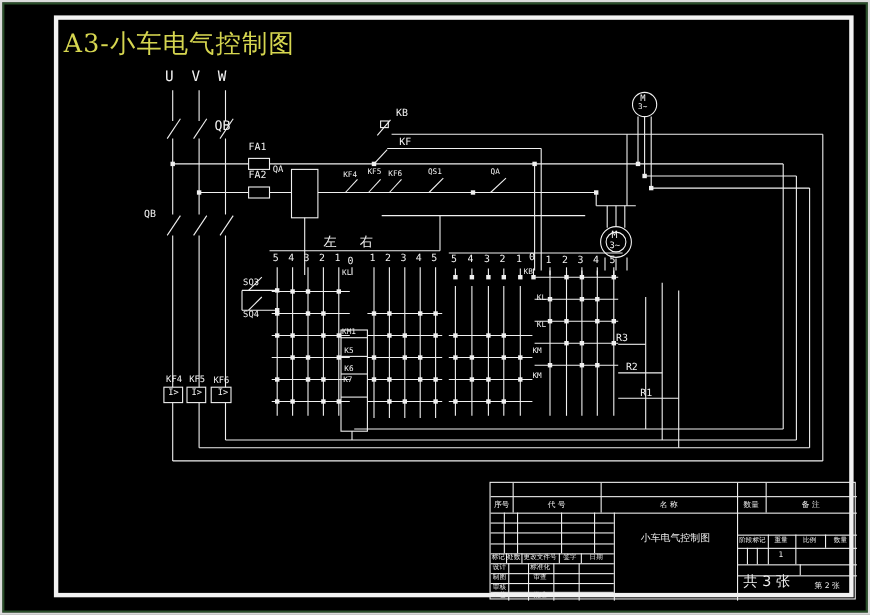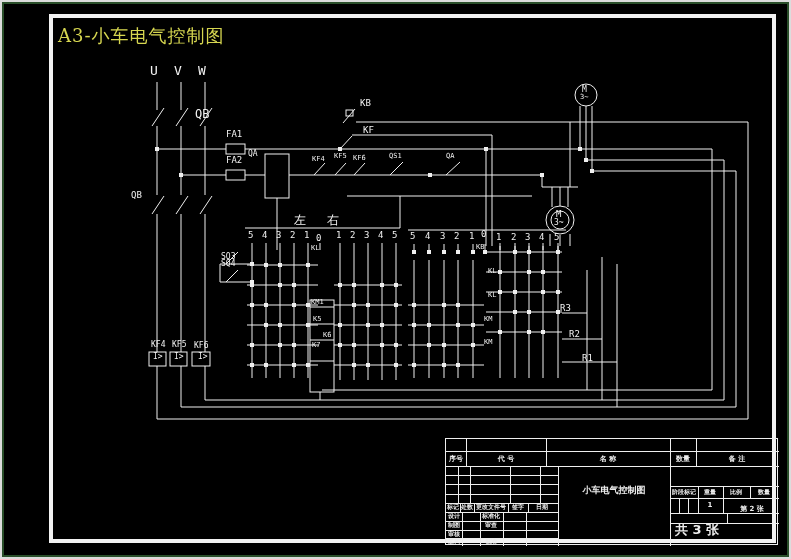--- a/index.html
+++ b/index.html
@@ -11,40 +11,39 @@
     font-family:"DejaVu Sans","Liberation Sans",sans-serif;
   }
   .frame{
     position:absolute;left:47px;top:12px;width:727px;height:529px;
     box-sizing:border-box;border:4px solid #f2f2f2;
   }
   svg.schem{position:absolute;left:0;top:0;}
   .page-title{
     position:absolute;left:56px;top:22px;
     font-family:"DejaVu Serif","Liberation Serif",serif;
-    font-size:18px;letter-spacing:1px;color:#d6d650;white-space:nowrap;
+    font-size:23px;letter-spacing:1px;color:#d6d650;white-space:nowrap;
   }
   .watermark{
     position:absolute;left:323px;top:261px;
     font-family:"DejaVu Serif","Liberation Serif",serif;
     font-size:30px;color:#ececec;letter-spacing:9px;white-space:nowrap;
   }
   .lbl{
     position:absolute;color:#f2f2f2;white-space:nowrap;line-height:1;
     font-family:"DejaVu Sans Mono","Liberation Mono",monospace;
   }
   
   .tb{position:absolute;left:443px;top:436px;width:333px;height:107px;
       box-sizing:border-box;border:1px solid #eee;}
   .tb .ln{position:absolute;background:#eee;}
   .tb .cell{
     position:absolute;transform:translate(-50%,-50%);
     color:#ececec;white-space:nowrap;line-height:1;
     font-family:"DejaVu Sans","Liberation Sans",sans-serif;
-    font-weight:bold;
   }
 </style>
 </head>
 <body>
 
 <div class="page">
 
   <div class="frame"></div>
 
   <svg class="schem" width="791" height="559" id="schem">
@@ -321,24 +320,24 @@
       <span class="lbl" style="left: 452px; top: 230px; font-size: 9px;">2</span>
       <span class="lbl" style="left: 467px; top: 230px; font-size: 9px;">1</span>
       <span class="lbl" style="left: 479px; top: 228px; font-size: 9px;">0</span>
       <span class="lbl" style="left: 494px; top: 231px; font-size: 9px;">1</span>
       <span class="lbl" style="left: 509px; top: 231px; font-size: 9px;">2</span>
       <span class="lbl" style="left: 523px; top: 231px; font-size: 9px;">3</span>
       <span class="lbl" style="left: 537px; top: 231px; font-size: 9px;">4</span>
       <span class="lbl" style="left: 552px; top: 231px; font-size: 9px;">5</span>
       <span class="lbl" style="left: 474px; top: 242px; font-size: 7px;">KB</span>
       <span class="lbl" style="left: 219px; top: 251px; font-size: 8px;">SQ3</span>
-      <span class="lbl" style="left: 219px; top: 258px; font-size: 8px;">SQ4</span>
+      <span class="lbl" style="left: 219px; top: 280px; font-size: 8px;">SQ4</span>
       <span class="lbl" style="left: 309px; top: 297px; font-size: 7px;">KM1</span>
       <span class="lbl" style="left: 311px; top: 314px; font-size: 7px;">K5</span>
-      <span class="lbl" style="left: 321px; top: 330px; font-size: 7px;">K6</span>
+      <span class="lbl" style="left: 311px; top: 330px; font-size: 7px;">K6</span>
       <span class="lbl" style="left: 310px; top: 340px; font-size: 7px;">K7</span>
       <span class="lbl" style="left: 486px; top: 266px; font-size: 7px;">KL</span>
       <span class="lbl" style="left: 486px; top: 290px; font-size: 7px;">KL</span>
       <span class="lbl" style="left: 482px; top: 314px; font-size: 7px;">KM</span>
       <span class="lbl" style="left: 482px; top: 337px; font-size: 7px;">KM</span>
       <span class="lbl" style="left: 558px; top: 302px; font-size: 9px;">R3</span>
       <span class="lbl" style="left: 567px; top: 328px; font-size: 9px;">R2</span>
       <span class="lbl" style="left: 580px; top: 352px; font-size: 9px;">R1</span>
       <span class="lbl" style="left: 149px; top: 339px; font-size: 8px;">KF4</span>
       <span class="lbl" style="left: 170px; top: 339px; font-size: 8px;">KF5</span>
@@ -402,21 +401,21 @@
     <span class="cell" style="left:291px;top:20px;font-size:7px">备 注</span>
 
     <span class="cell" style="left:168px;top:51px;font-size:9px">小车电气控制图</span>
 
     <span class="cell" style="left:238px;top:53px;font-size:6px">阶段标记</span>
     <span class="cell" style="left:264px;top:53px;font-size:6px">重量</span>
     <span class="cell" style="left:290px;top:53px;font-size:6px">比例</span>
     <span class="cell" style="left:318px;top:53px;font-size:6px">数量</span>
     <span class="cell" style="left:264px;top:66px;font-size:7px">1</span>
     <span class="cell" style="left:251px;top:90px;font-size:13px">共 3 张</span>
-    <span class="cell" style="left:306px;top:70px;font-size:7px">第 2 张</span>
+    <span class="cell" style="left:306px;top:94px;font-size:7px">第 2 张</span>
 
     <span class="cell" style="left:7px;top:68px;font-size:6px">标记</span>
     <span class="cell" style="left:21px;top:68px;font-size:6px">处数</span>
     <span class="cell" style="left:45px;top:68px;font-size:6px">更改文件号</span>
     <span class="cell" style="left:72px;top:68px;font-size:6px">签字</span>
     <span class="cell" style="left:96px;top:68px;font-size:6px">日期</span>
 
     <span class="cell" style="left:8px;top:77px;font-size:6px">设计</span>
     <span class="cell" style="left:45px;top:77px;font-size:6px">标准化</span>
     <span class="cell" style="left:8px;top:86px;font-size:6px">制图</span>

